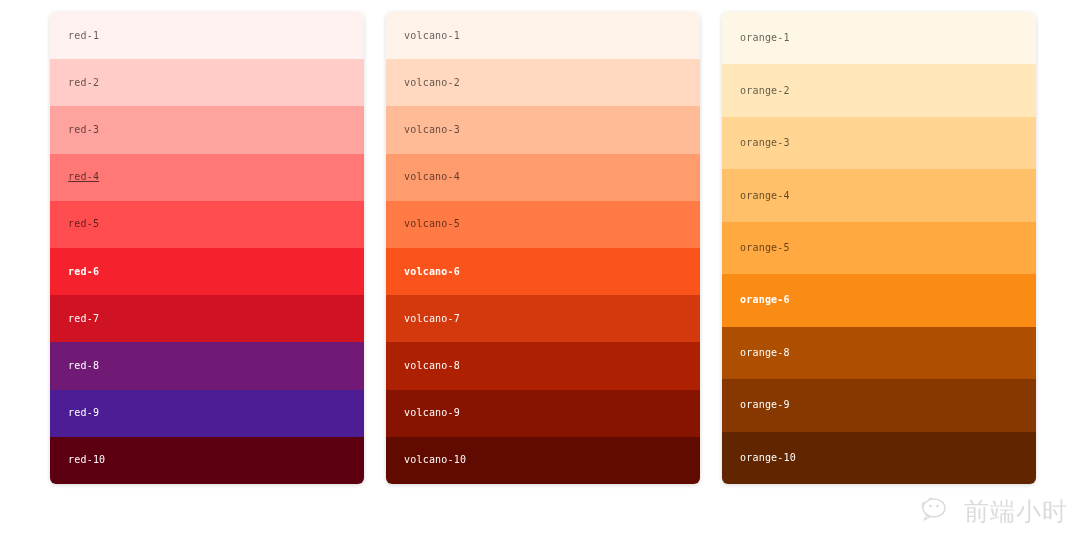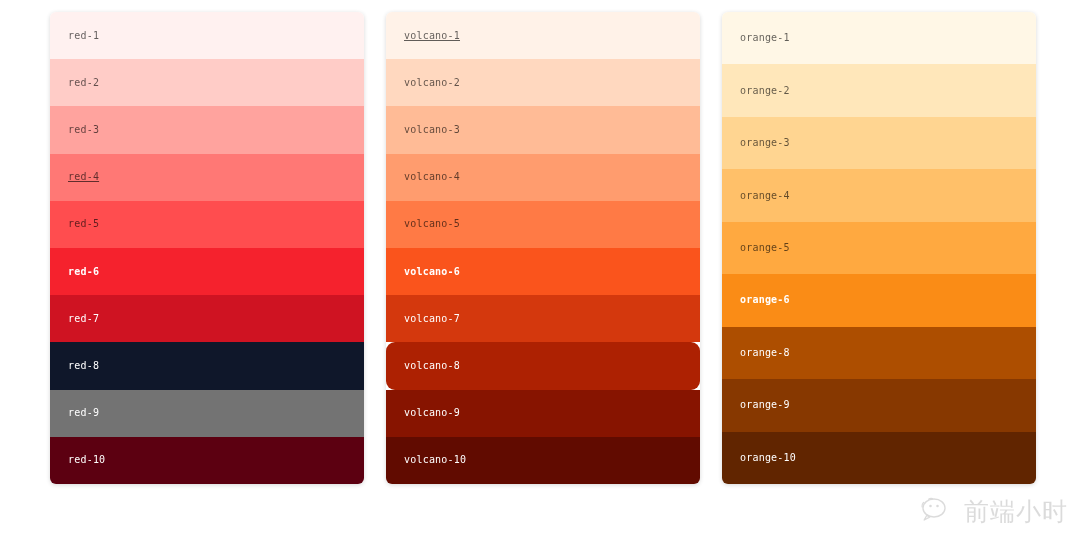--- a/index.html
+++ b/index.html
@@ -100,53 +100,53 @@
       </div>
       <div class="swatch" style="background-color: rgb(255, 77, 79);">
         <span class="swatch-label">red-5</span>
       </div>
       <div class="swatch light-text primary" style="background-color: rgb(245, 34, 45);">
         <span class="swatch-label">red-6</span>
       </div>
       <div class="swatch light-text" style="background-color: rgb(207, 19, 34);">
         <span class="swatch-label">red-7</span>
       </div>
-      <div class="swatch light-text" style="background-color: #0f172a;">
+      <div class="swatch light-text" style="background-color: #701a75;">
         <span class="swatch-label">red-8</span>
       </div>
-      <div class="swatch light-text" style="background-color: #737373;">
+      <div class="swatch light-text" style="background-color: #4c1d95;">
         <span class="swatch-label">red-9</span>
       </div>
       <div class="swatch light-text" style="background-color: rgb(92, 0, 17);">
         <span class="swatch-label">red-10</span>
       </div>
     </div>
     <div class="palette-column">
-      <div class="swatch" style="background-color: rgb(255, 242, 232); text-decoration: underline;">
+      <div class="swatch" style="background-color: rgb(255, 242, 232);">
         <span class="swatch-label">volcano-1</span>
       </div>
       <div class="swatch" style="background-color: rgb(255, 216, 191);">
         <span class="swatch-label">volcano-2</span>
       </div>
       <div class="swatch" style="background-color: rgb(255, 187, 150);">
         <span class="swatch-label">volcano-3</span>
       </div>
       <div class="swatch" style="background-color: rgb(255, 156, 110);">
         <span class="swatch-label">volcano-4</span>
       </div>
       <div class="swatch" style="background-color: rgb(255, 122, 69);">
         <span class="swatch-label">volcano-5</span>
       </div>
       <div class="swatch light-text primary" style="background-color: rgb(250, 84, 28);">
         <span class="swatch-label">volcano-6</span>
       </div>
       <div class="swatch light-text" style="background-color: rgb(212, 56, 13);">
         <span class="swatch-label">volcano-7</span>
       </div>
-      <div class="swatch light-text" style="background-color: rgb(173, 33, 2); border-radius: 9px;">
+      <div class="swatch light-text" style="background-color: rgb(173, 33, 2);">
         <span class="swatch-label">volcano-8</span>
       </div>
       <div class="swatch light-text" style="background-color: rgb(135, 20, 0);">
         <span class="swatch-label">volcano-9</span>
       </div>
       <div class="swatch light-text" style="background-color: rgb(97, 11, 0);">
         <span class="swatch-label">volcano-10</span>
       </div>
     </div>
     <div class="palette-column">

